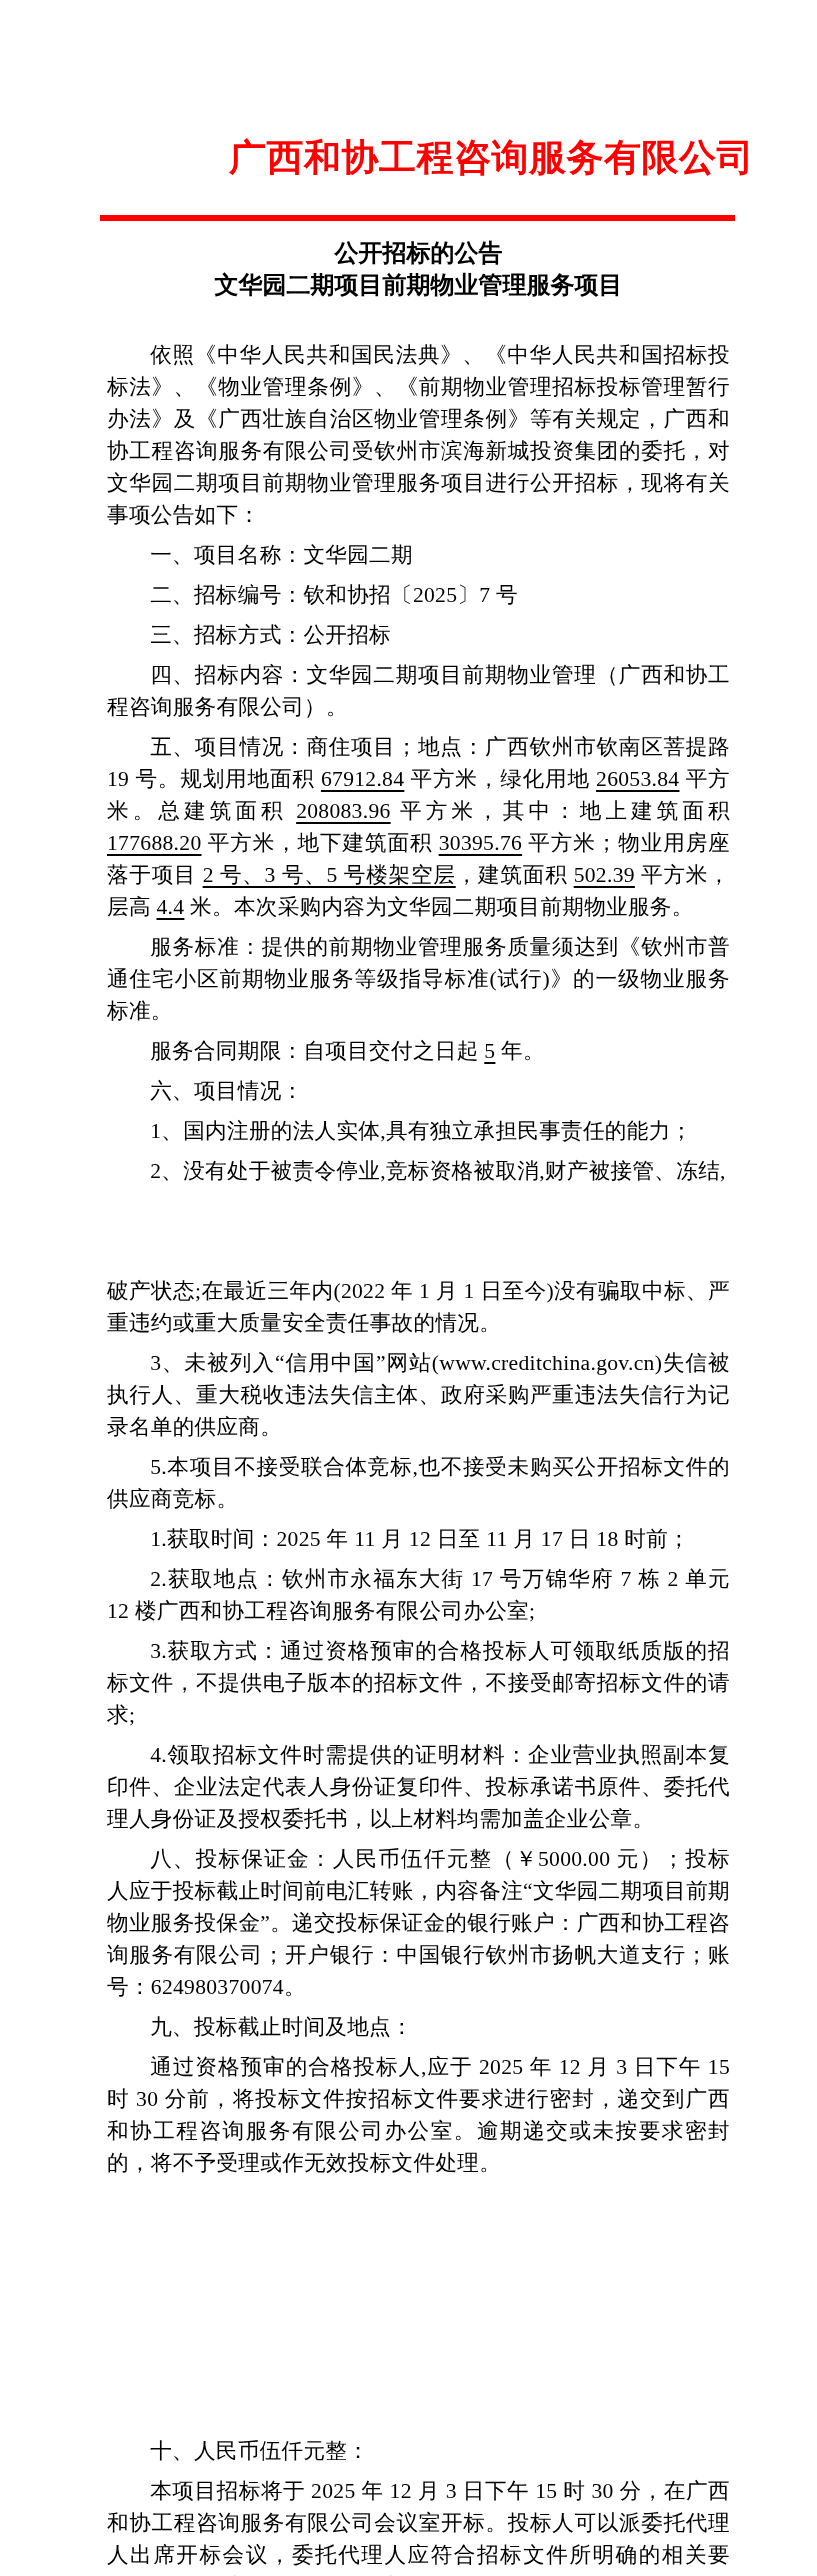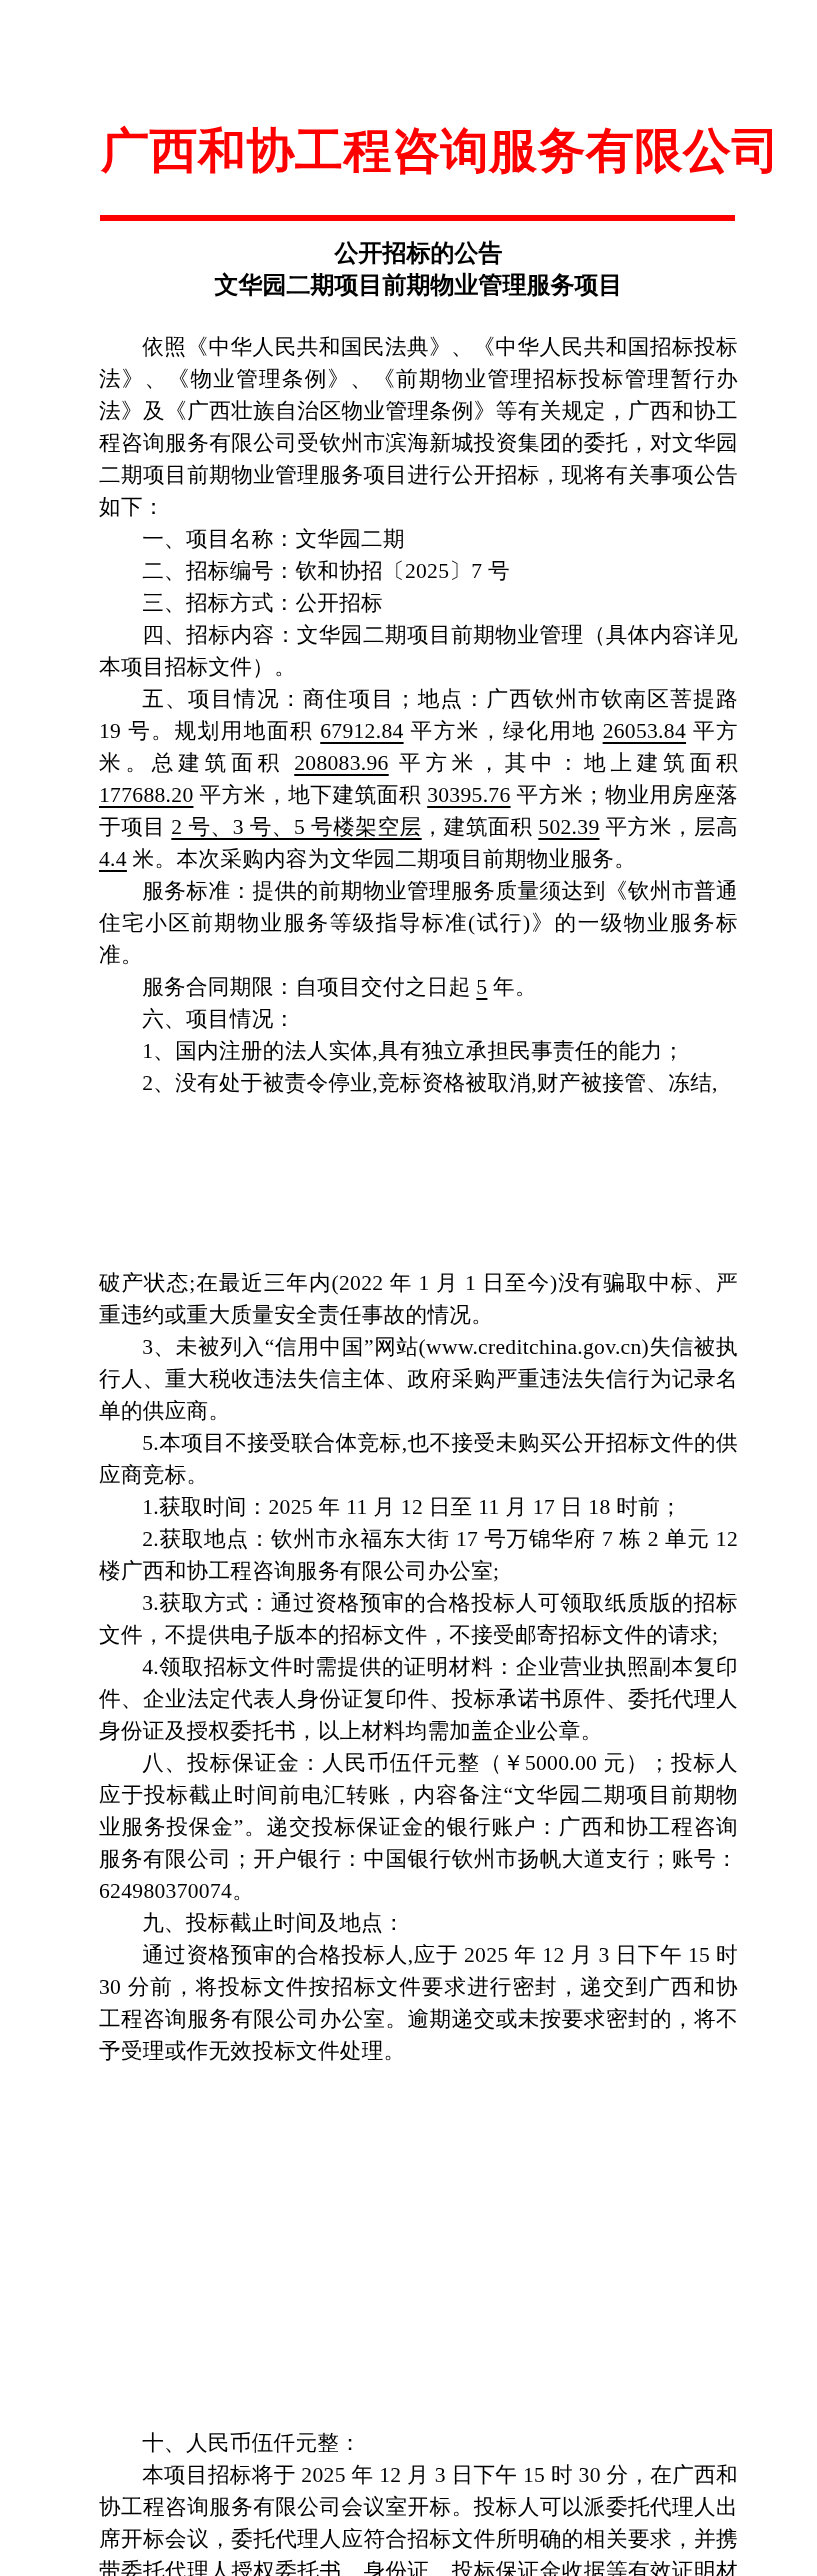--- a/index.html
+++ b/index.html
@@ -6,39 +6,39 @@
   body {
     width: 818px; height: 3470px;
     position: relative;
     font-family: "Liberation Serif", "DejaVu Serif", serif;
     color: #000000;
   }
   .sheet { position: absolute; inset: 0; background: #ffffff; }
 
   .letterhead {
     position: absolute; top: 117px; left: 99px; width: 639px;
-    margin: 2px; text-align: center;
-    font-size: 48px; font-weight: 700; letter-spacing: 0.5px;
+    margin: 16px; text-align: right;
+    font-size: 37px; font-weight: 700; letter-spacing: 0.5px;
     color: #fe0000; white-space: nowrap;
   }
   .red-rule {
     position: absolute; top: 215px; left: 100px;
     width: 635px; height: 6.2px; background: #fe0000;
   }
   .doc-title {
     position: absolute; top: 237px; left: 99px; width: 639px;
     text-align: center; font-size: 24px; font-weight: 700; line-height: 32px;
   }
 
   .page {
     position: absolute; left: 99px; width: 639px;
     font-size: 21.6px; line-height: 32px;
     text-align: justify; letter-spacing: 0.3px;
   }
-  .page p { margin: 0; text-indent: 2em; }
+  .page p { margin: 8px; text-indent: 2em; }
   .page p.noindent { text-indent: 0; }
   .page1 { top: 331px; }
   .page2 { top: 1267px; }
   .page3 { top: 2427px; }
 
   .u {
     text-decoration: underline;
     text-decoration-thickness: 1.5px;
     text-underline-offset: 4.1px;
   }
@@ -55,21 +55,21 @@
   <div class="doc-title">
     <div>公开招标的公告</div>
     <div>文华园二期项目前期物业管理服务项目</div>
   </div>
 
   <div class="page page1">
       <p><span>依照《中华人民共和国民法典》、《中华人民共和国招标投标法》、《物业管理条例》、《前期物业管理招标投标管理暂行办法》及《广西壮族自治区物业管理条例》等有关规定，广西和协工程咨询服务有限公司受钦州市滨海新城投资集团的委托，对文华园二期项目前期物业管理服务项目进行公开招标，现将有关事项公告如下：</span></p>
       <p><span>一、项目名称：文华园二期</span></p>
       <p><span>二、招标编号：钦和协招〔2025〕7 号</span></p>
       <p><span>三、招标方式：公开招标</span></p>
-      <p><span>四、招标内容：文华园二期项目前期物业管理（具体内容详见本项目招标文件）。</span></p>
+      <p><span>四、招标内容：文华园二期项目前期物业管理（广西和协工程咨询服务有限公司）。</span></p>
       <p><span>五、项目情况：商住项目；地点：广西钦州市钦南区菩提路 19 号。规划用地面积 </span><span class="u">67912.84</span><span> 平方米，绿化用地 </span><span class="u">26053.84</span><span> 平方米。总建筑面积 </span><span class="u">208083.96</span><span> 平方米，其中：地上建筑面积 </span><span class="u">177688.20</span><span> 平方米，地下建筑面积 </span><span class="u">30395.76</span><span> 平方米；物业用房座落于项目 </span><span class="u">2 号、3 号、5 号楼架空层</span><span>，建筑面积 </span><span class="u">502.39</span><span> 平方米，层高 </span><span class="u">4.4</span><span> 米。本次采购内容为文华园二期项目前期物业服务。</span></p>
       <p><span>服务标准：提供的前期物业管理服务质量须达到《钦州市普通住宅小区前期物业服务等级指导标准(试行)》的一级物业服务标准。</span></p>
       <p><span>服务合同期限：自项目交付之日起 </span><span class="u">5</span><span> 年。</span></p>
       <p><span>六、项目情况：</span></p>
       <p><span>1、国内注册的法人实体,具有独立承担民事责任的能力；</span></p>
       <p><span>2、没有处于被责令停业,竞标资格被取消,财产被接管、冻结,</span></p>
     </div>
 
   <div class="page page2">
       <p class="noindent"><span>破产状态;在最近三年内(2022 年 1 月 1 日至今)没有骗取中标、严重违约或重大质量安全责任事故的情况。</span></p>

